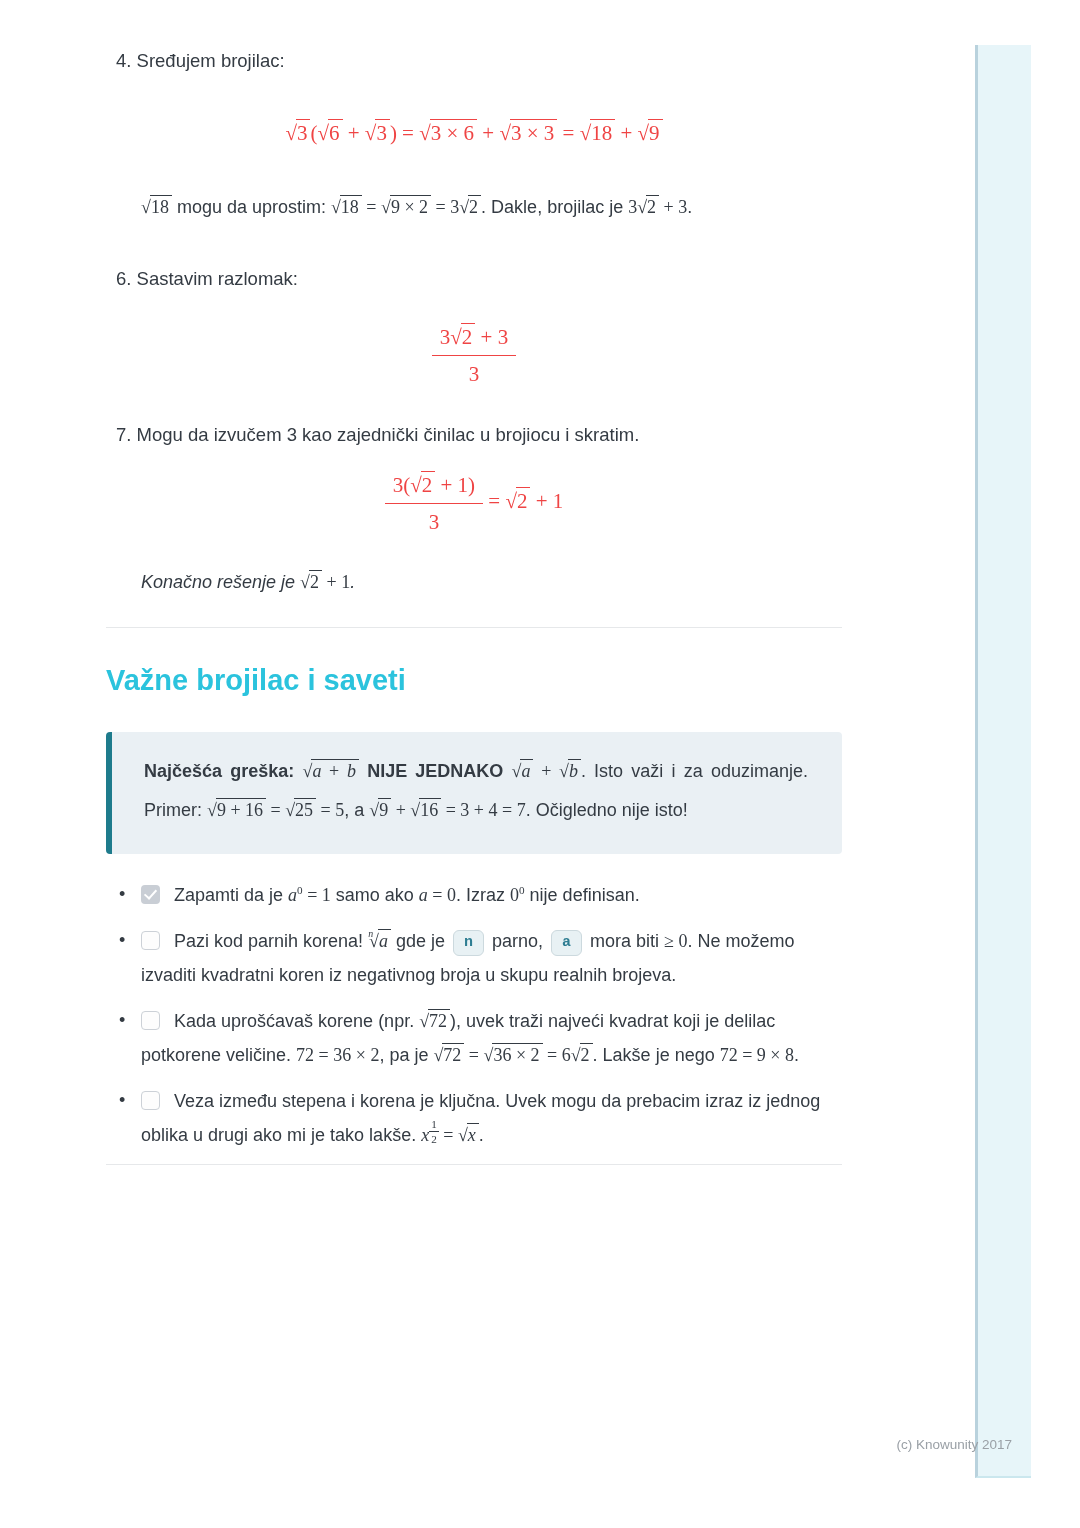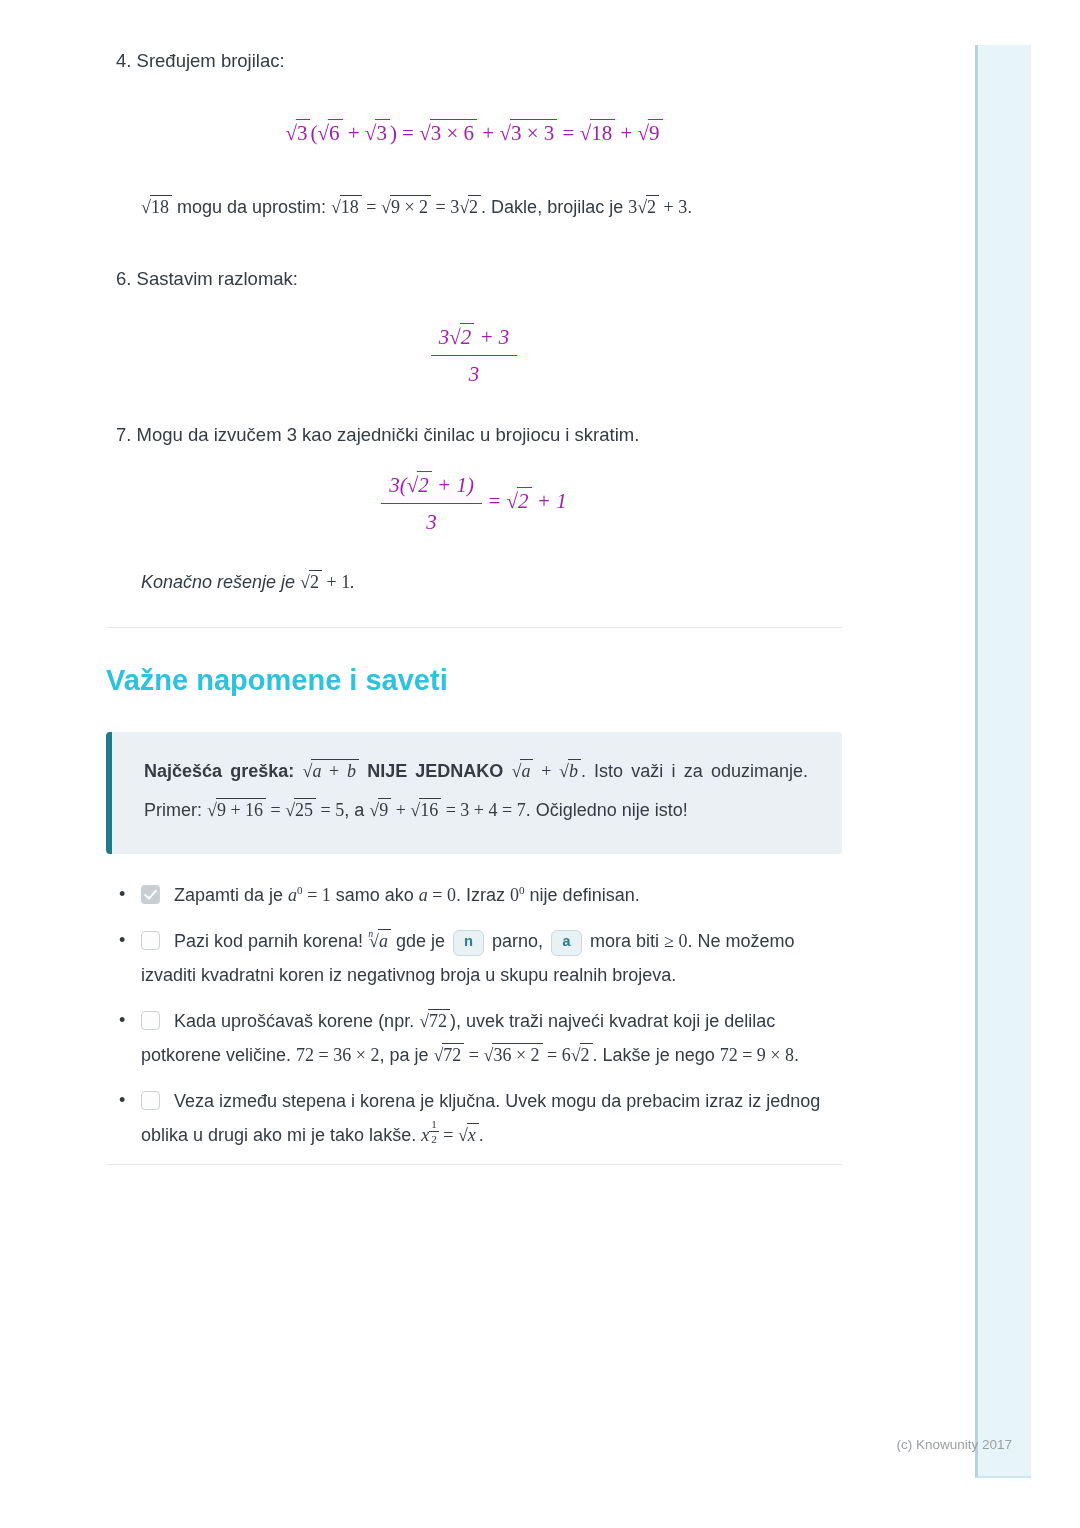--- a/index.html
+++ b/index.html
@@ -11,22 +11,22 @@
   
   .stripe {
     position:absolute; left:975px; top:45px; width:56px; height:1433px;
     background:#e7f5f9; border-left:3px solid #b9d2dd; border-bottom:2px solid #cbe7ee;
     box-sizing:border-box; z-index:0;
   }
   .content { position:absolute; left:106px; top:0; width:736px; z-index:1; }
 
   .step-label { font-size:18.5px; line-height:26px; margin:0 0 0 10px; }
   .mt-first { margin-top:48px; }
-  .formula { text-align:center; font-size:21px; line-height:34px; color:#a21caf; margin:42px 0; }
-  .formula-tall { margin:32px 0;font-style:italic; }
+  .formula { text-align:center; font-size:21px; line-height:34px; color:#ef4444; margin:42px 0; }
+  .formula-tall { margin:32px 0; }
   .note { font-size:18px; line-height:30px; margin:40px 0 0 35px; }
   .final { font-style:italic; margin-top:24px; }
   .final .m { font-style:normal; }
 
   .divider { border:none; border-top:1px solid #e6e8ea; margin:30px 0 0 0; width:736px; }
 
   .heading { font-size:29px; line-height:36px; font-weight:700; color:#2bc3dd; margin:34px 0 0 0; }
 
   .callout {
     box-sizing:border-box; width:736px; margin-top:34px;
@@ -96,21 +96,21 @@
 
     <p class="step-label" style="margin-top:34px;">7. Mogu da izvučem 3 kao zajednički činilac u brojiocu i skratim.</p>
     <div class="formula formula-tall" style="margin-top:24px;"><span class="m"><span class="fr">
             <span class="fn">3(<span class="sq"><span class="r">√</span><span class="v">2</span></span> + 1)</span>
             <span class="fd">3</span>
           </span> = <span class="sq"><span class="r">√</span><span class="v">2</span></span> + 1</span></div>
     <p class="note final">Konačno rešenje je <span class="m"><span class="sq"><span class="r">√</span><span class="v">2</span></span> + 1</span>.</p>
 
     <hr class="divider">
 
-    <h2 class="heading">Važne napomene i saveti</h2>
+    <h2 class="heading">Važne brojilac i saveti</h2>
 
     <div class="callout">
       <span><b>Najčešća greška:</b> <span class="m"><span class="sq"><span class="r">√</span><span class="v"><i>a</i> + <i>b</i></span></span></span> <b>NIJE JEDNAKO</b> <span class="m"><span class="sq"><span class="r">√</span><span class="v"><i>a</i></span></span> + <span class="sq"><span class="r">√</span><span class="v"><i>b</i></span></span></span>. Isto važi i za oduzimanje. Primer: <span class="m"><span class="sq"><span class="r">√</span><span class="v">9 + 16</span></span> = <span class="sq"><span class="r">√</span><span class="v">25</span></span> = 5</span>, a <span class="m"><span class="sq"><span class="r">√</span><span class="v">9</span></span> + <span class="sq"><span class="r">√</span><span class="v">16</span></span> = 3 + 4 = 7</span>. Očigledno nije isto!</span>
     </div>
 
     <div class="tips">
 
       <div class="tip">
         <span class="dot">•</span>
         <span class="cb checked"></span><span class="rich">Zapamti da je <span class="m"><i>a</i><sup>0</sup> = 1</span> samo ako <span class="m"><i>a</i> = 0</span>. Izraz <span class="m">0<sup>0</sup></span> nije definisan.</span>

